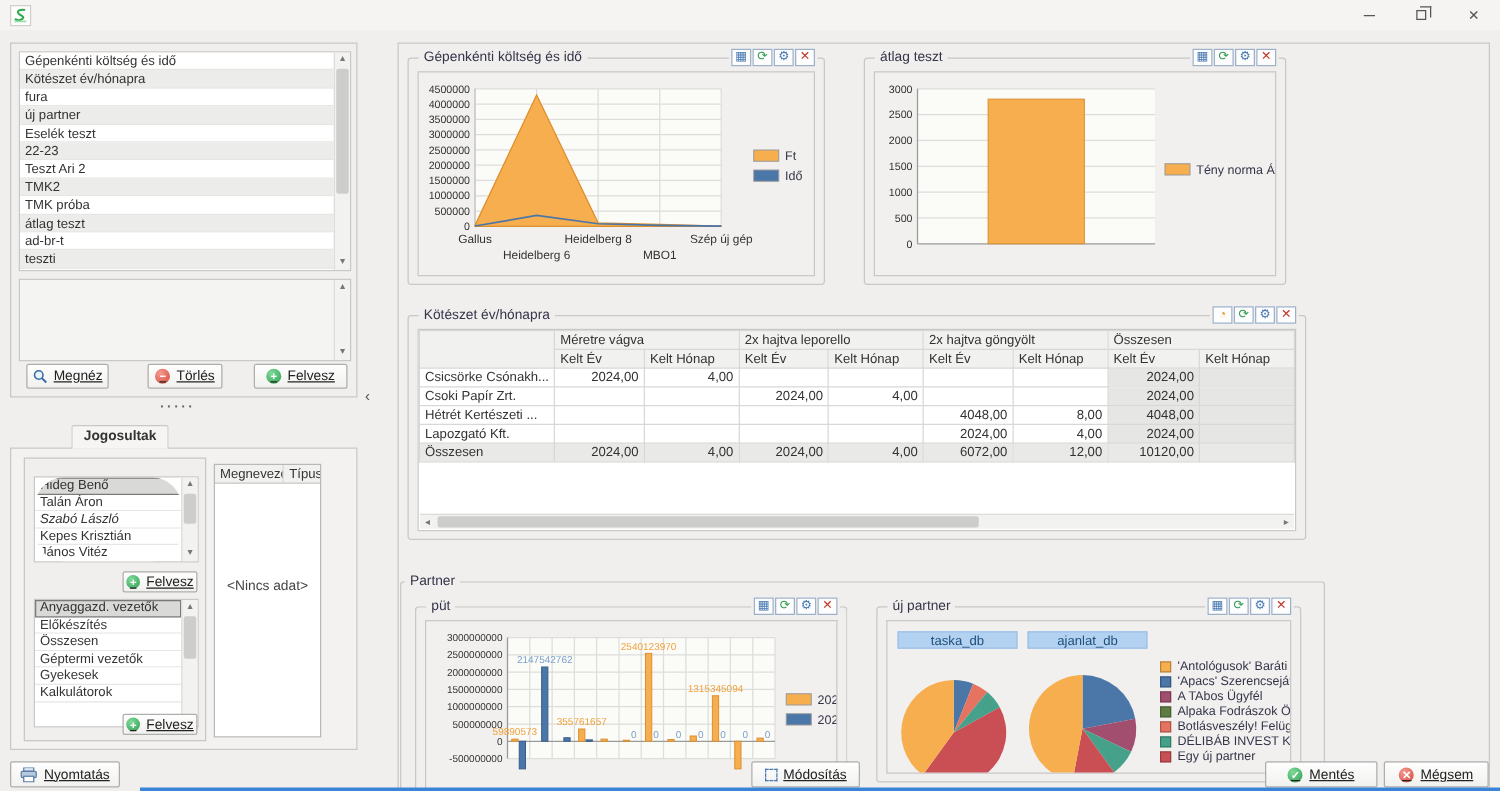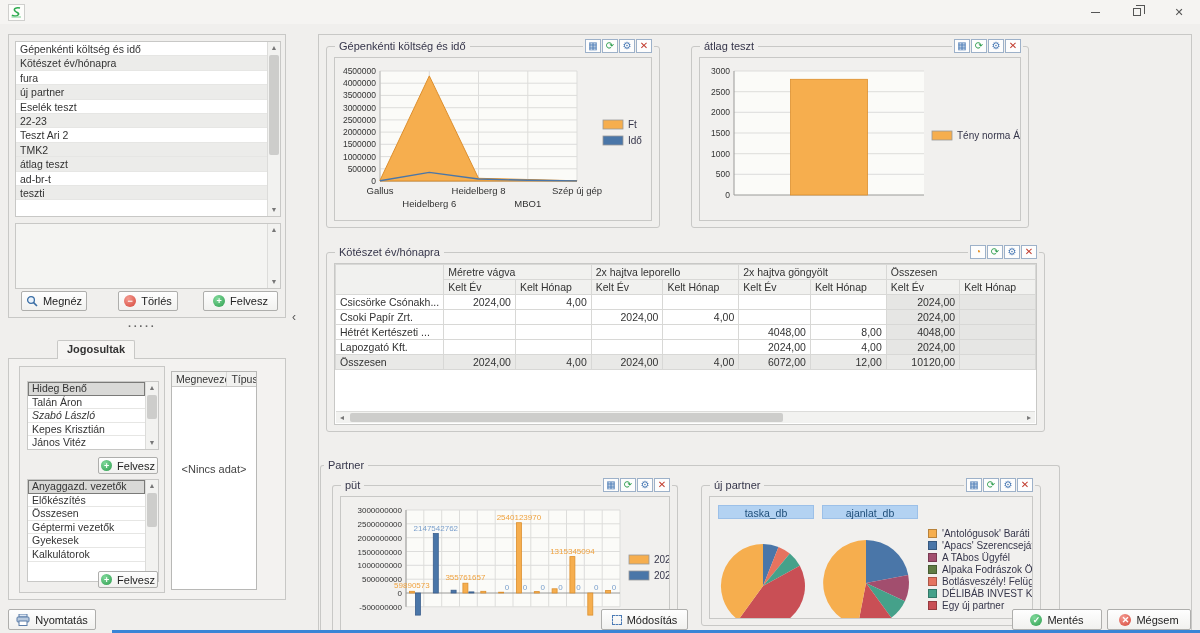--- a/index.html
+++ b/index.html
@@ -24,21 +24,21 @@
   
   .panelbox{position:absolute;border:1px solid #c8c8c6;}
   .list{position:absolute;border:1px solid #c8c8c6;background:#fff;overflow:hidden;}
   .li{height:14.4px;line-height:14.3px;padding:0 4px;white-space:nowrap;overflow:hidden;border-bottom:1px solid #e6e6e4;background:#fff;font-size:10.5px;cursor:default;}
   .li.alt{background:#ececea;}
   .li.sel{background:#d9d9d7;outline:1px solid #7a7a78;outline-offset:-1px;}
   .sb{position:absolute;top:0;bottom:0;right:0;width:13px;background:#f2f2f0;border-left:1px solid #dcdcda;}
   .sb .ar{position:absolute;left:0;width:12px;height:12px;color:#777;font-size:7px;line-height:12px;text-align:center;}
   .sb .up{top:0}.sb .dn{bottom:0}
   .sb .thumb{position:absolute;left:1px;width:10px;background:#cdcdcb;border-radius:2px;}
-  .btn{display:flex;align-items:center;justify-content:center;gap:5px;background:linear-gradient(#fefefe,#f1f1ef);border:1px solid #aeaeac;border-radius:2px;font-size:11px;color:#222;cursor:pointer;position:absolute;}
+  .btn{display:flex;align-items:center;justify-content:center;gap:5px;background:linear-gradient(#fefefe,#f1f1ef);border:1px solid #aeaeac;border-radius:2px;font-size:11px;color:#222;cursor:pointer;position:absolute;text-decoration:underline;}
   .cir{width:12px;height:12px;border-radius:50%;display:inline-flex;align-items:center;justify-content:center;color:#fff;font-size:9px;line-height:12px;font-weight:bold;}
   .cir.green{background:radial-gradient(circle at 35% 30%,#7fd99a,#2f9e4f);}
   .cir.red{background:radial-gradient(circle at 35% 30%,#f49a90,#d5473a);}
   .tab{position:absolute;height:18px;line-height:17px;padding:0 9px;border:1px solid #c8c8c6;border-bottom:none;background:#e9e8e6;font-size:11px;cursor:pointer;border-radius:2px 2px 0 0;}
   .tab.active{background:#f6f5f3;font-weight:bold;height:19px;z-index:2;}
   .dots:before{content:"\00b7\00b7\00b7\00b7\00b7";letter-spacing:2px;color:#666;font-weight:bold;}
   .collapse:before{content:"\2039";color:#555;font-size:12px;}
   
   .pvt{border-collapse:collapse;table-layout:fixed;background:#fff;font-size:10.5px;}
   .pvt th,.pvt td{border:1px solid #d8d8d6;padding:0 4px;height:15px;overflow:hidden;white-space:nowrap;font-weight:normal;text-align:left;}
@@ -91,20 +91,21 @@
     <div class="list" style="left:6px;top:6px;width:266px;height:176px;">
       <div style="position:absolute;left:0;top:0;right:13px;bottom:0;overflow:hidden;">
           <div class="li">Gépenkénti költség és idő</div>
           <div class="li alt">Kötészet év/hónapra</div>
           <div class="li">fura</div>
           <div class="li alt">új partner</div>
           <div class="li">Eselék teszt</div>
           <div class="li alt">22-23</div>
           <div class="li">Teszt Ari 2</div>
           <div class="li alt">TMK2</div>
+          <div class="li">TMK próba</div>
           <div class="li alt">átlag teszt</div>
           <div class="li">ad-br-t</div>
           <div class="li alt">teszti</div>
         </div>
       <div class="sb">
           <span class="ar up">▲</span>
           <span class="ar dn">▼</span>
           <span class="thumb" style="top:13px;height:100px;"></span>
         </div>
     </div>
@@ -133,21 +134,21 @@
 
   <div class="dots" style="position:absolute;left:128px;top:320px;"></div>
   <div class="collapse" style="position:absolute;left:292px;top:310px;"></div>
 
   <div class="tab" style="left:12px;top:361px;text-align:right;"><span>Adatok</span></div>
   <div class="tab active" style="left:57px;top:340px;"><span>Jogosultak</span></div>
 
   <div class="panelbox" style="left:8px;top:358px;width:278px;height:242px;background:#f3f2f0;">
     <div class="panelbox" style="left:10px;top:7px;width:146px;height:227px;background:#f0efed;">
       <div class="list" style="left:7px;top:14px;width:132px;height:69px;">
-        <div style="position:absolute;left:0;top:0;right:13px;bottom:0;overflow:hidden;">
+        <div style="position:absolute;left:0;top:0;right:13px;bottom:0;overflow:hidden;border-radius:23px;">
             <div class="li sel" style="height: 13.6px; line-height: 12.6px;">Hideg Benő</div>
             <div class="li" style="height: 13.6px; line-height: 12.6px;">Talán Áron</div>
             <div class="li" style="height: 13.6px; line-height: 12.6px; font-style: italic;">Szabó László</div>
             <div class="li" style="height: 13.6px; line-height: 12.6px;">Kepes Krisztián</div>
             <div class="li" style="height: 13.6px; line-height: 12.6px;">János Vitéz</div>
           </div>
         <div class="sb">
             <span class="ar up">▲</span>
             <span class="ar dn">▼</span>
             <span class="thumb" style="top:13px;height:24px;"></span>

